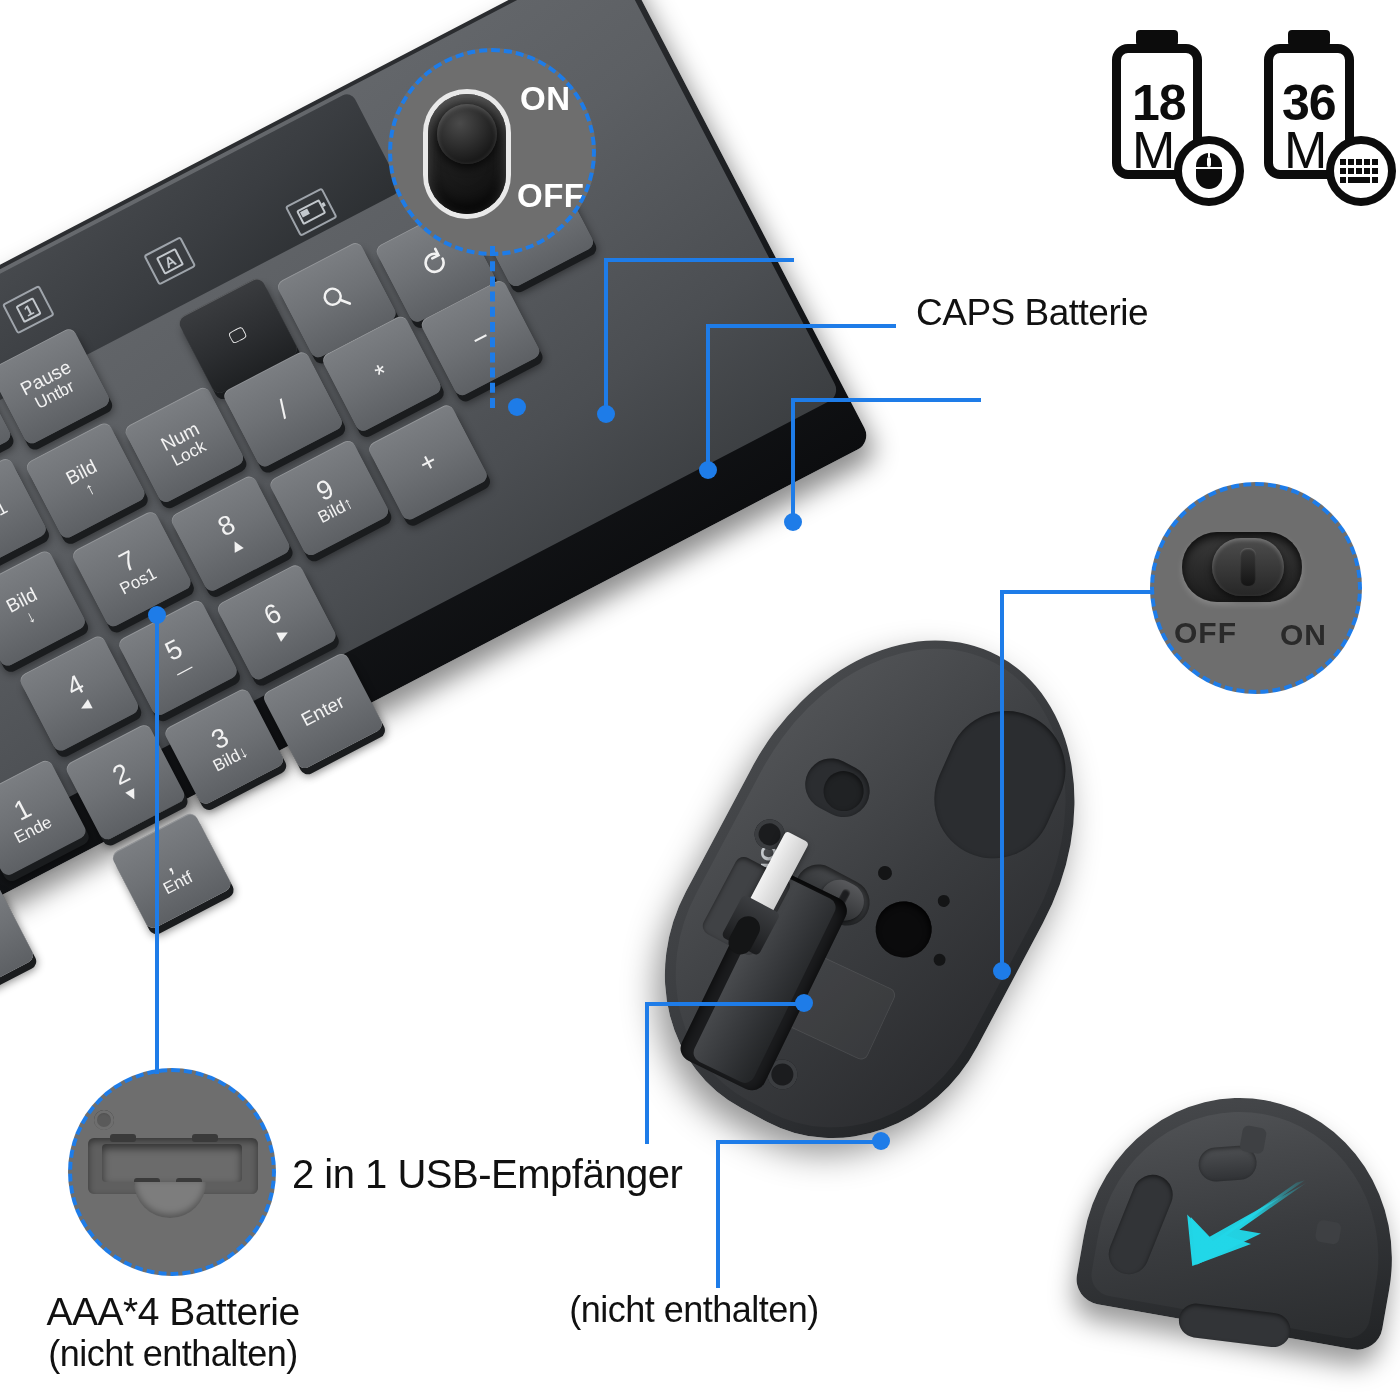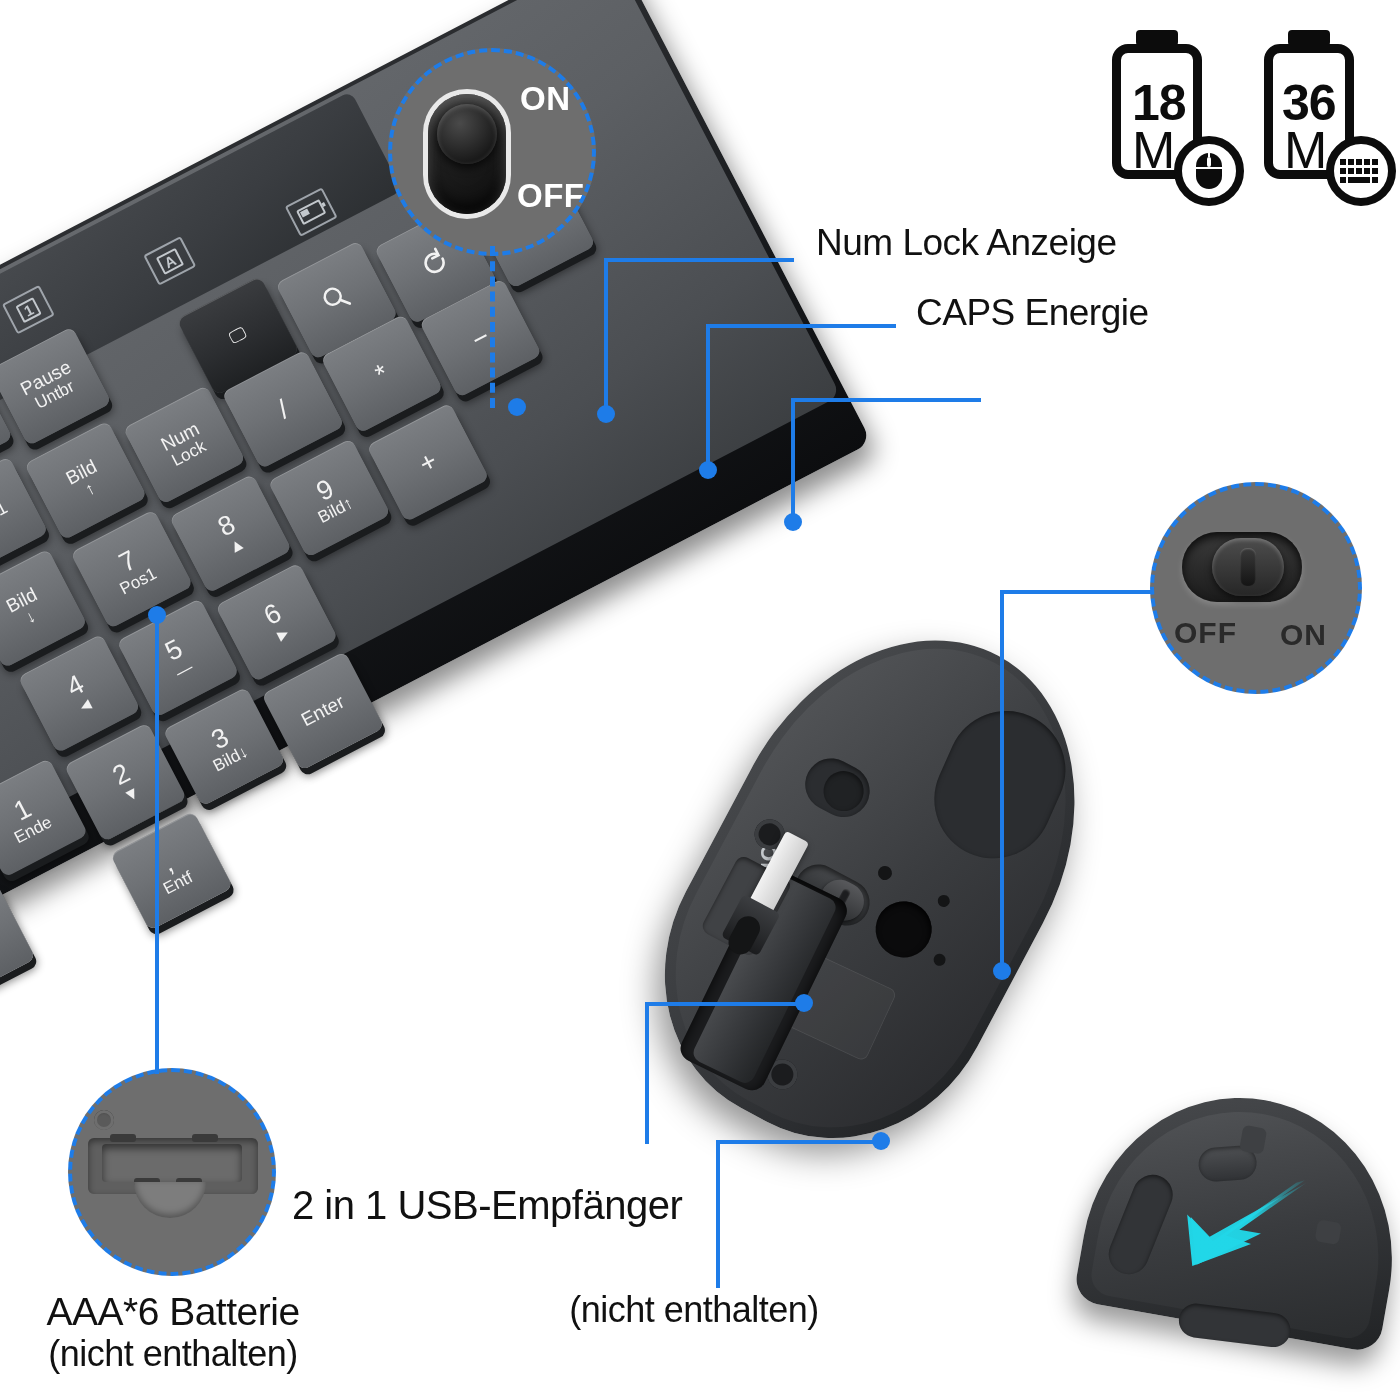--- a/index.html
+++ b/index.html
@@ -455,42 +455,41 @@
     <div class="bay-tab" style="left:62px;top:106px;width:26px;height:8px;"></div>
     <div class="bay-tab" style="left:104px;top:106px;width:26px;height:8px;"></div>
     <div class="bay-thumb" style="left:62px;top:110px;width:72px;height:36px;"></div>
   </div>
   <div class="lineV" style="left:155px;top:614px;height:460px;"></div>
   <div class="dot" style="left:148px;top:606px;"></div>
 
   <div class="lineV" style="left:604px;top:258px;height:155px;"></div>
   <div class="lineH" style="left:604px;top:258px;width:190px;"></div>
   <div class="dot" style="left:597px;top:405px;"></div>
-  <div class="callout-label" style="left:816px;top:222px;">Num Lock Anzeige</div>
 
   <div class="lineV" style="left:706px;top:324px;height:145px;"></div>
   <div class="lineH" style="left:706px;top:324px;width:190px;"></div>
   <div class="dot" style="left:699px;top:461px;"></div>
-  <div class="callout-label" style="left:916px;top:292px;">CAPS Energie</div>
+  <div class="callout-label" style="left:916px;top:292px;">CAPS Batterie</div>
 
   <div class="lineV" style="left:791px;top:398px;height:123px;"></div>
   <div class="lineH" style="left:791px;top:398px;width:190px;"></div>
   <div class="dot" style="left:784px;top:513px;"></div>
 
   <div class="lineV" style="left:645px;top:1002px;height:142px;"></div>
   <div class="lineH" style="left:645px;top:1002px;width:158px;"></div>
   <div class="dot" style="left:795px;top:994px;"></div>
-  <div class="mid-label" style="left:292px;top:1152px;margin-top:31px;">2 in 1 USB-Empfänger</div>
+  <div class="mid-label" style="left:292px;top:1152px;">2 in 1 USB-Empfänger</div>
 
   <div class="lineV" style="left:716px;top:1140px;height:148px;"></div>
   <div class="lineH" style="left:716px;top:1140px;width:164px;"></div>
   <div class="dot" style="left:872px;top:1132px;"></div>
 
   <div class="bottom-label" style="left:0px;top:1290px;width:346px;">
-    <span class="l1">AAA*6 Batterie</span>
+    <span class="l1">AAA*4 Batterie</span>
     <span class="l2">(nicht enthalten)</span>
   </div>
 
   <div class="bottom-label" style="left:546px;top:1290px;width:296px;">
     <span class="l2">(nicht enthalten)</span>
   </div>
 
 </div>
 
 </body></html>

